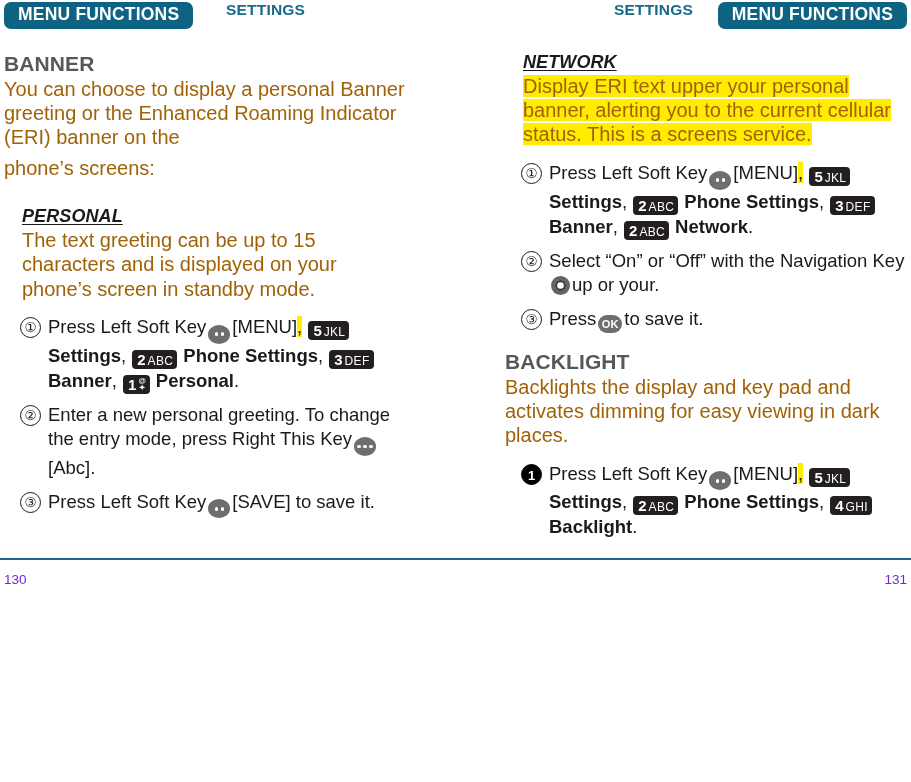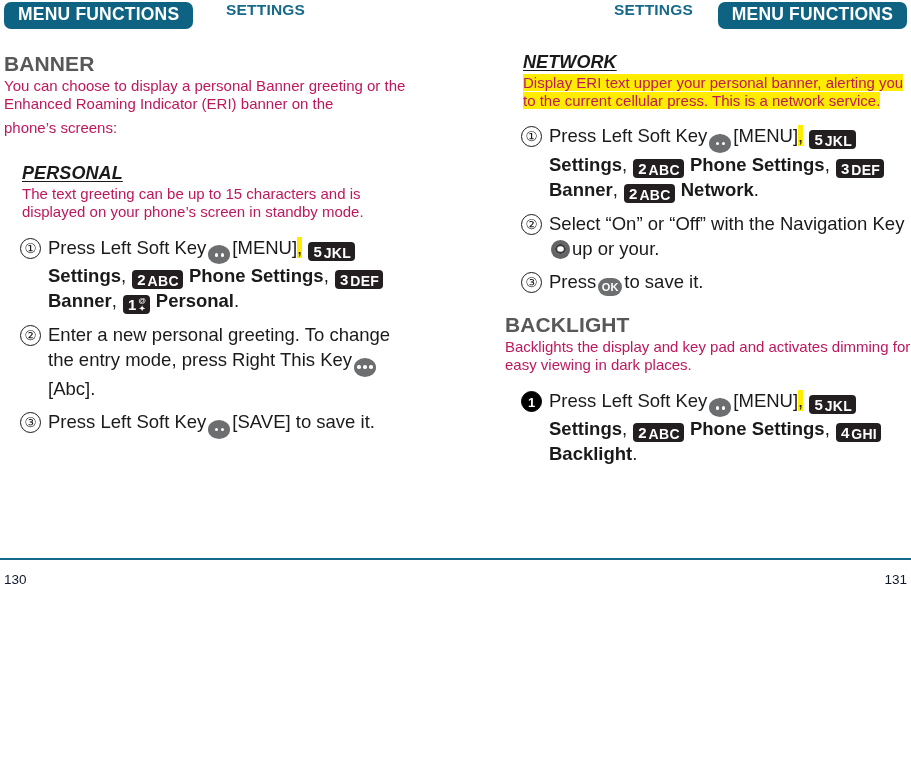--- a/index.html
+++ b/index.html
@@ -79,23 +79,23 @@
     font-weight: bold;
     font-style: italic;
     color: #1a1a1a;
     text-decoration: underline;
     text-underline-offset: 2px;
     line-height: 1.15;
     letter-spacing: .1px;
   }
   p.body {
     margin: 0;
-    font-size: 15px;
+    font-size: 20px;
     line-height: 1.22;
-    color: #be185d;
+    color: #a16207;
   }
   .hl {
     background: #ffec00;
     box-decoration-break: clone;
     -webkit-box-decoration-break: clone;
   }
   .sub-block { margin-left: 18px; }
   .gap-s  { height: 8px; }
   .gap-m  { height: 14px; }
   .gap-xl { height: 26px; }
@@ -152,22 +152,22 @@
     vertical-align: -3px;
     margin: 0 1px;
     line-height: 1;
   }
   .keycap .kc-num {
     font-size: 15px;
     font-weight: bold;
     letter-spacing: 0;
   }
   .keycap .kc-sub {
-    font-size: 14px;
-    font-weight: bold;
+    font-size: 12px;
+    font-weight: normal;
     letter-spacing: .3px;
     margin-left: 2px;
     margin-top: 3px;
     text-align: right;
   }
   .keycap .kc-stack {
     display: inline-flex;
     flex-direction: column;
     align-items: center;
     justify-content: center;
@@ -243,21 +243,21 @@
     left: 0;
     bottom: 34px;
     width: 911px;
     height: 1.6px;
     background: #16698a;
   }
   .folio {
     position: absolute;
     bottom: 8px;
     font-size: 13.5px;
-    color: #0f172a;
+    color: #6d28d9;
     line-height: 1;
   }
   .folio-left  { left: 4px; }
   .folio-right { right: 4px; }
 </style>
 </head>
 <body>
 
 <div class="page">
 
@@ -335,21 +335,21 @@
             </span><span>[SAVE] to save it.</span></span>
       </li>
 
     </ol>
   </div>
 
   <div class="col col-right">
 
     <div class="sub-block" style="margin-left:18px">
       <h3 class="sub-head">NETWORK</h3>
-      <p class="body"><span class="hl">Display ERI text upper your personal banner, alerting you to the current cellular press. This is a network service.</span></p>
+      <p class="body"><span class="hl">Display ERI text upper your personal banner, alerting you to the current cellular status. This is a screens service.</span></p>
     </div>
 
     <div class="gap-m"></div>
 
     <ol class="steps">
 
       <li>
         <span class="step-num">①</span>
         <span class="step-body"><span>Press Left Soft Key</span><span class="softkey">
               <i></i>

